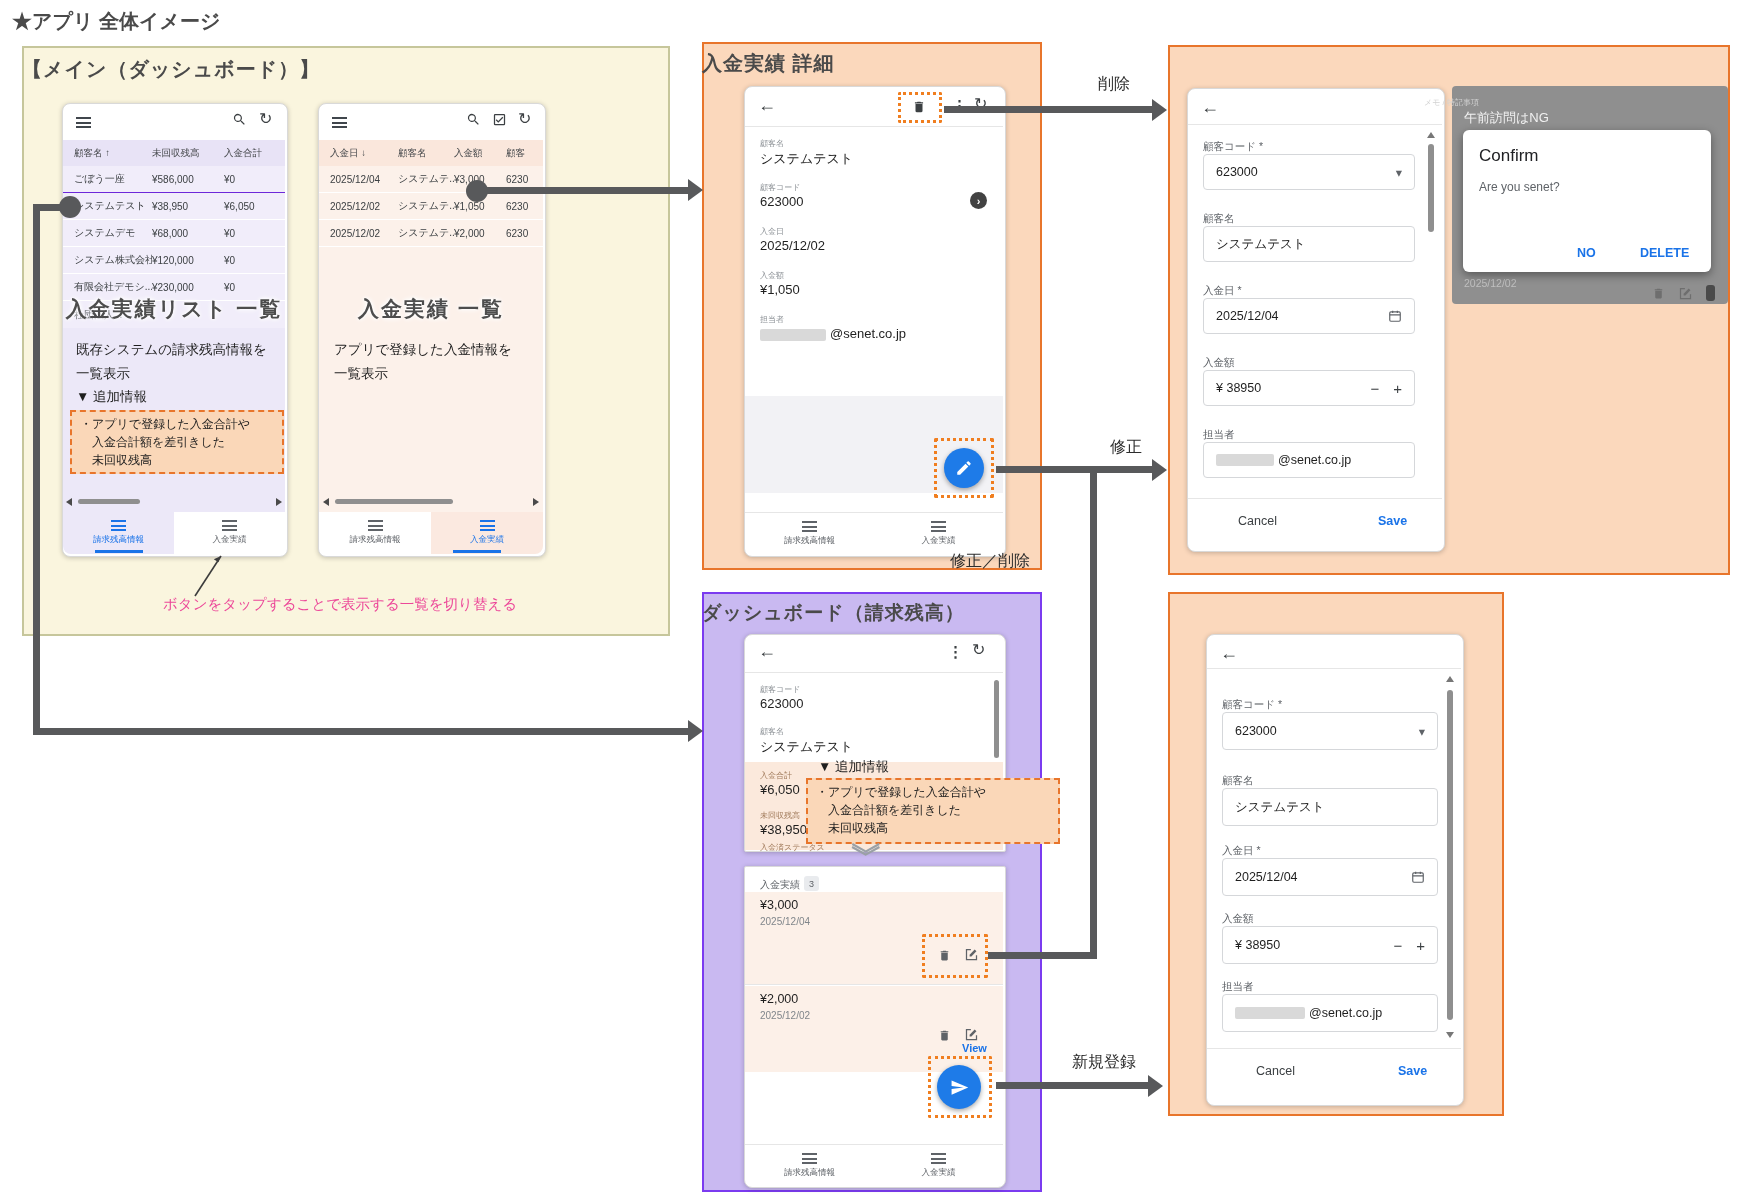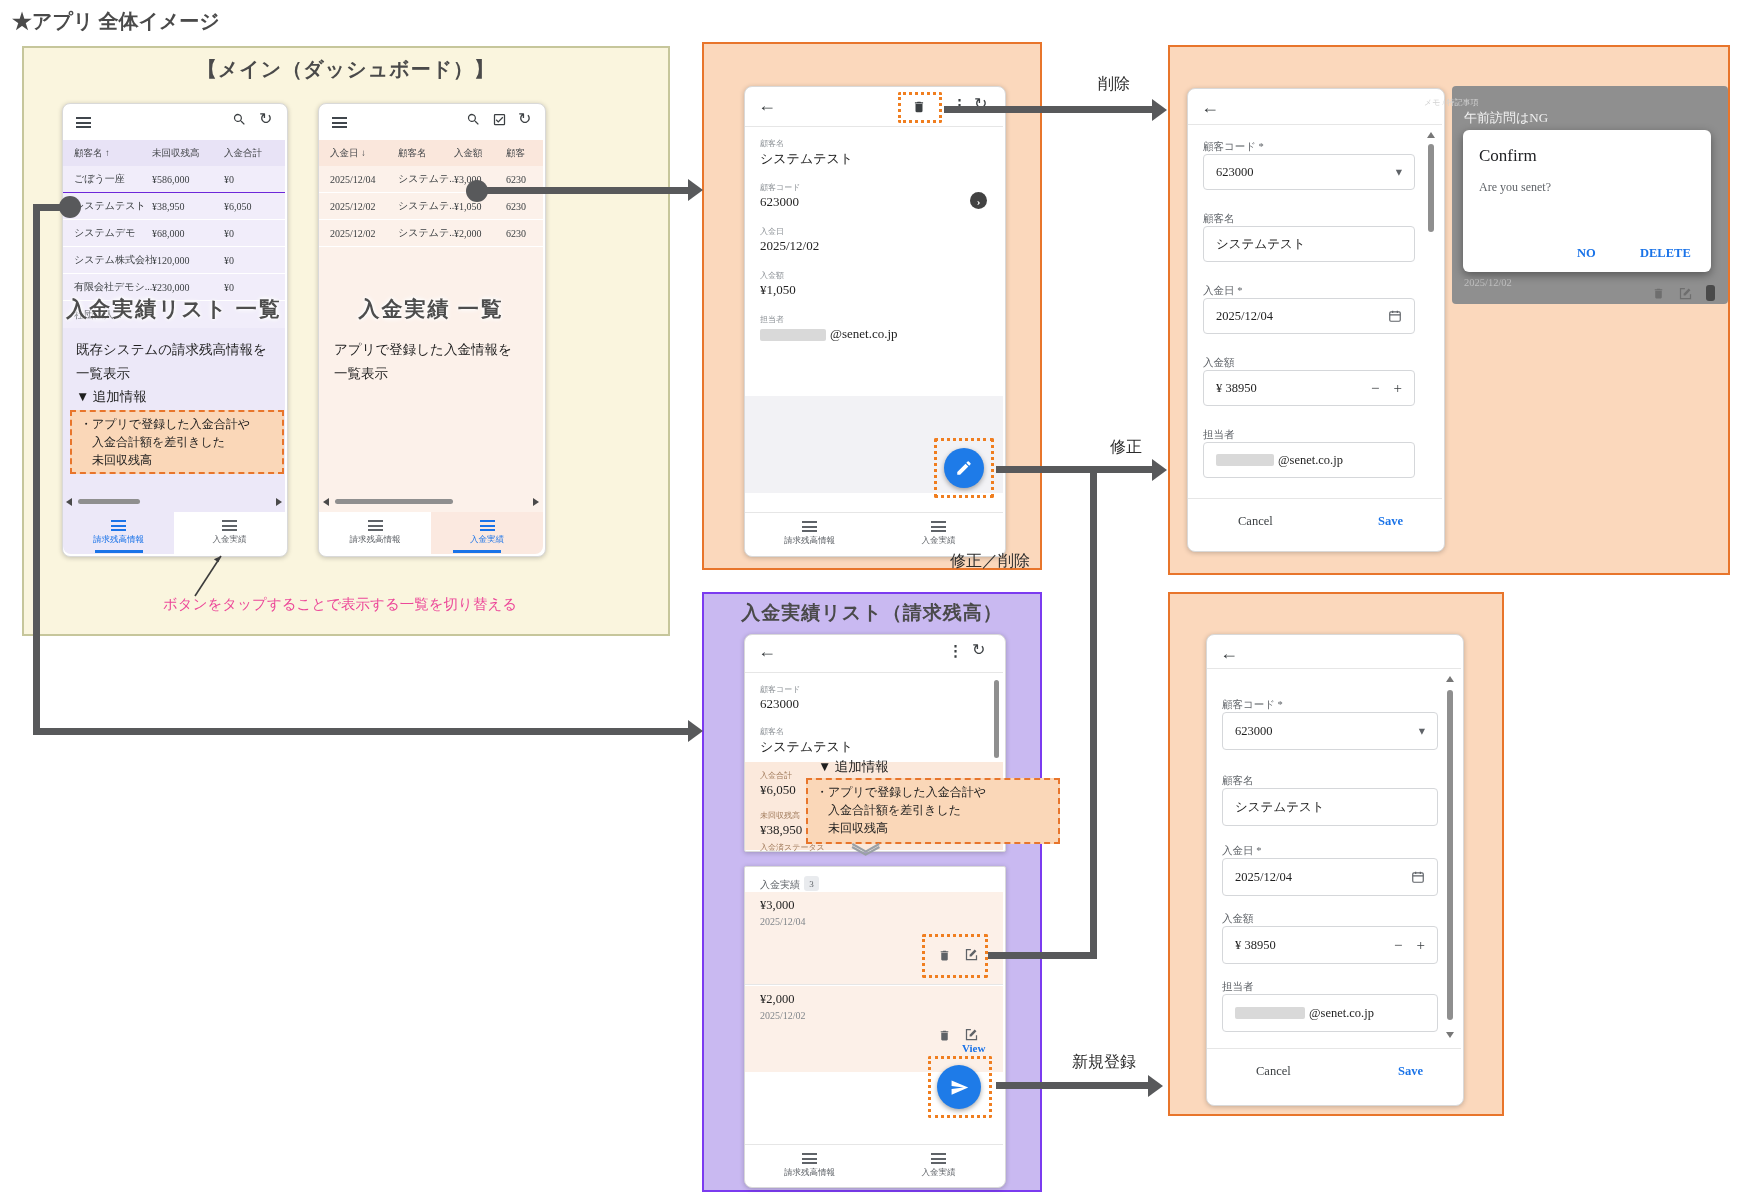--- a/index.html
+++ b/index.html
@@ -1,20 +1,20 @@
 <!DOCTYPE html>
 <html><head>
 <meta charset="utf-8">
 <style>
   html,body{margin:0;padding:0;background:#fff}
   .stage{position:relative;width:1750px;height:1200px;background:#fff;overflow:hidden;
-         font-family:Liberation Serif, serif;color:#202124}
+         font-family:Liberation Sans, sans-serif;color:#202124}
   .abs{position:absolute}
   .panel{position:absolute;box-sizing:border-box;z-index:0}
-  .ptitle{position:absolute;font-size:20px;font-weight:bold;color:#4a4a4a;text-align:center;z-index:2;letter-spacing:1px}
+  .ptitle{position:absolute;font-size:20px;font-weight:bold;color:#4a4a4a;text-align:left;z-index:2;letter-spacing:1px}
   .phone{position:absolute;background:#fff;border:1px solid #d9d9d9;border-radius:8px;
          box-shadow:0 1px 5px rgba(0,0,0,.22);z-index:1}
   .big{position:absolute;font-size:21px;font-weight:bold;color:#4d4d4d;text-align:center;letter-spacing:2px;
        text-shadow:0 0 3px #fff,0 0 5px #fff,0 0 6px #fff;z-index:5;white-space:nowrap}
   .desc{position:absolute;font-size:13.5px;line-height:1.75;color:#1f1f1f;white-space:pre-line;z-index:5}
   .more{position:absolute;font-size:13.5px;color:#1f1f1f;z-index:6;white-space:nowrap}
   .note{position:absolute;box-sizing:border-box;border:2px dashed #e8752b;background:#fad7b8;
         font-size:12px;line-height:1.5;color:#1f1f1f;white-space:pre-line;padding:3px 8px;z-index:6}
   .hl{position:absolute;box-sizing:border-box;border:3px dotted #f07e1f;z-index:6;border-radius:2px}
   .trow{position:absolute;display:flex;align-items:center;font-size:10px;color:#3c4043;z-index:2;box-sizing:border-box;padding-left:11px}
@@ -185,20 +185,21 @@
   <div class="zone" style="left:453px;top:550px;width:48px;height:3px;background:#1a73e8;z-index:4"></div>
 
   <div class="abs" style="left:163px;top:595px;font-size:14.5px;color:#ec4899;z-index:5">ボタンをタップすることで表示する一覧を切り替える</div>
   <span class="svgic" style="left:183px;top:548px;z-index:5">
     <svg width="52" height="50" viewBox="0 0 52 50">
         <line x1="12" y1="48" x2="38" y2="8" stroke="#3c3c3c" stroke-width="1.6"></line>
     <path d="M38 8l-7.2 3.2 4.6 3.1z" fill="#3c3c3c"></path>
       </svg></span>
 
   <div class="panel" style="left:702px;top:42px;width:340px;height:528px;background:#fbd8bc;border:2.5px solid #e8752b"></div>
+  <div class="ptitle" style="left:702px;top:50px;width:340px">入金実績 詳細</div>
   <div class="phone" style="left:744px;top:86px;width:260px;height:469px"></div>
   <span class="ic" style="left:758px;top:96px;font-size:18px">←</span>
   <div class="hl" style="left:898px;top:92px;width:44px;height:31px"></div>
   <span class="svgic" style="left:912px;top:99px">
     <svg width="14" height="16" viewBox="0 0 24 24" fill="#3c4043">
         <path d="M6 19c0 1.1.9 2 2 2h8c1.1 0 2-.9 2-2V7H6v12zM19 4h-3.5l-1-1h-5l-1 1H5v2h14V4z"></path>
       </svg></span>
   <span class="ic" style="left:952px;top:98px;font-size:15px;font-weight:bold">⋮</span>
   <span class="ic" style="left:974px;top:96px;font-size:16px">↻</span>
   <div class="hr" style="left:745px;top:126px;width:258px"></div>
@@ -226,21 +227,21 @@
   <div class="tab" style="left:745px;top:513px;width:129px">
     <div class="bars"></div>
     <div class="tl">請求残高情報</div>
   </div>
   <div class="tab" style="left:874px;top:513px;width:129px">
     <div class="bars"></div>
     <div class="tl">入金実績</div>
   </div>
 
   <div class="panel" style="left:702px;top:592px;width:340px;height:600px;background:#c9b9f1;border:2.5px solid #7b3bf0"></div>
-  <div class="ptitle" style="left:702px;top:600px;width:340px;font-size:19px">入金実績リスト（請求残高）</div>
+  <div class="ptitle" style="left:702px;top:600px;width:340px;font-size:19px">ダッシュボード（請求残高）</div>
 
   <div class="phone" style="left:744px;top:634px;width:260px;height:216px;border-radius:8px 8px 2px 2px"></div>
   <span class="ic" style="left:758px;top:642px;font-size:18px">←</span>
   <span class="ic" style="left:948px;top:644px;font-size:15px;font-weight:bold">⋮</span>
   <span class="ic" style="left:972px;top:642px;font-size:16px">↻</span>
   <div class="hr" style="left:745px;top:672px;width:258px"></div>
   <div class="sthumb" style="left:994px;top:680px;width:5px;height:78px"></div>
   <div class="fld-l" style="left:760px;top:684px">顧客コード</div>
   <div class="fld-v" style="left:760px;top:696px">623000</div>
   <div class="fld-l" style="left:760px;top:726px">顧客名</div>

